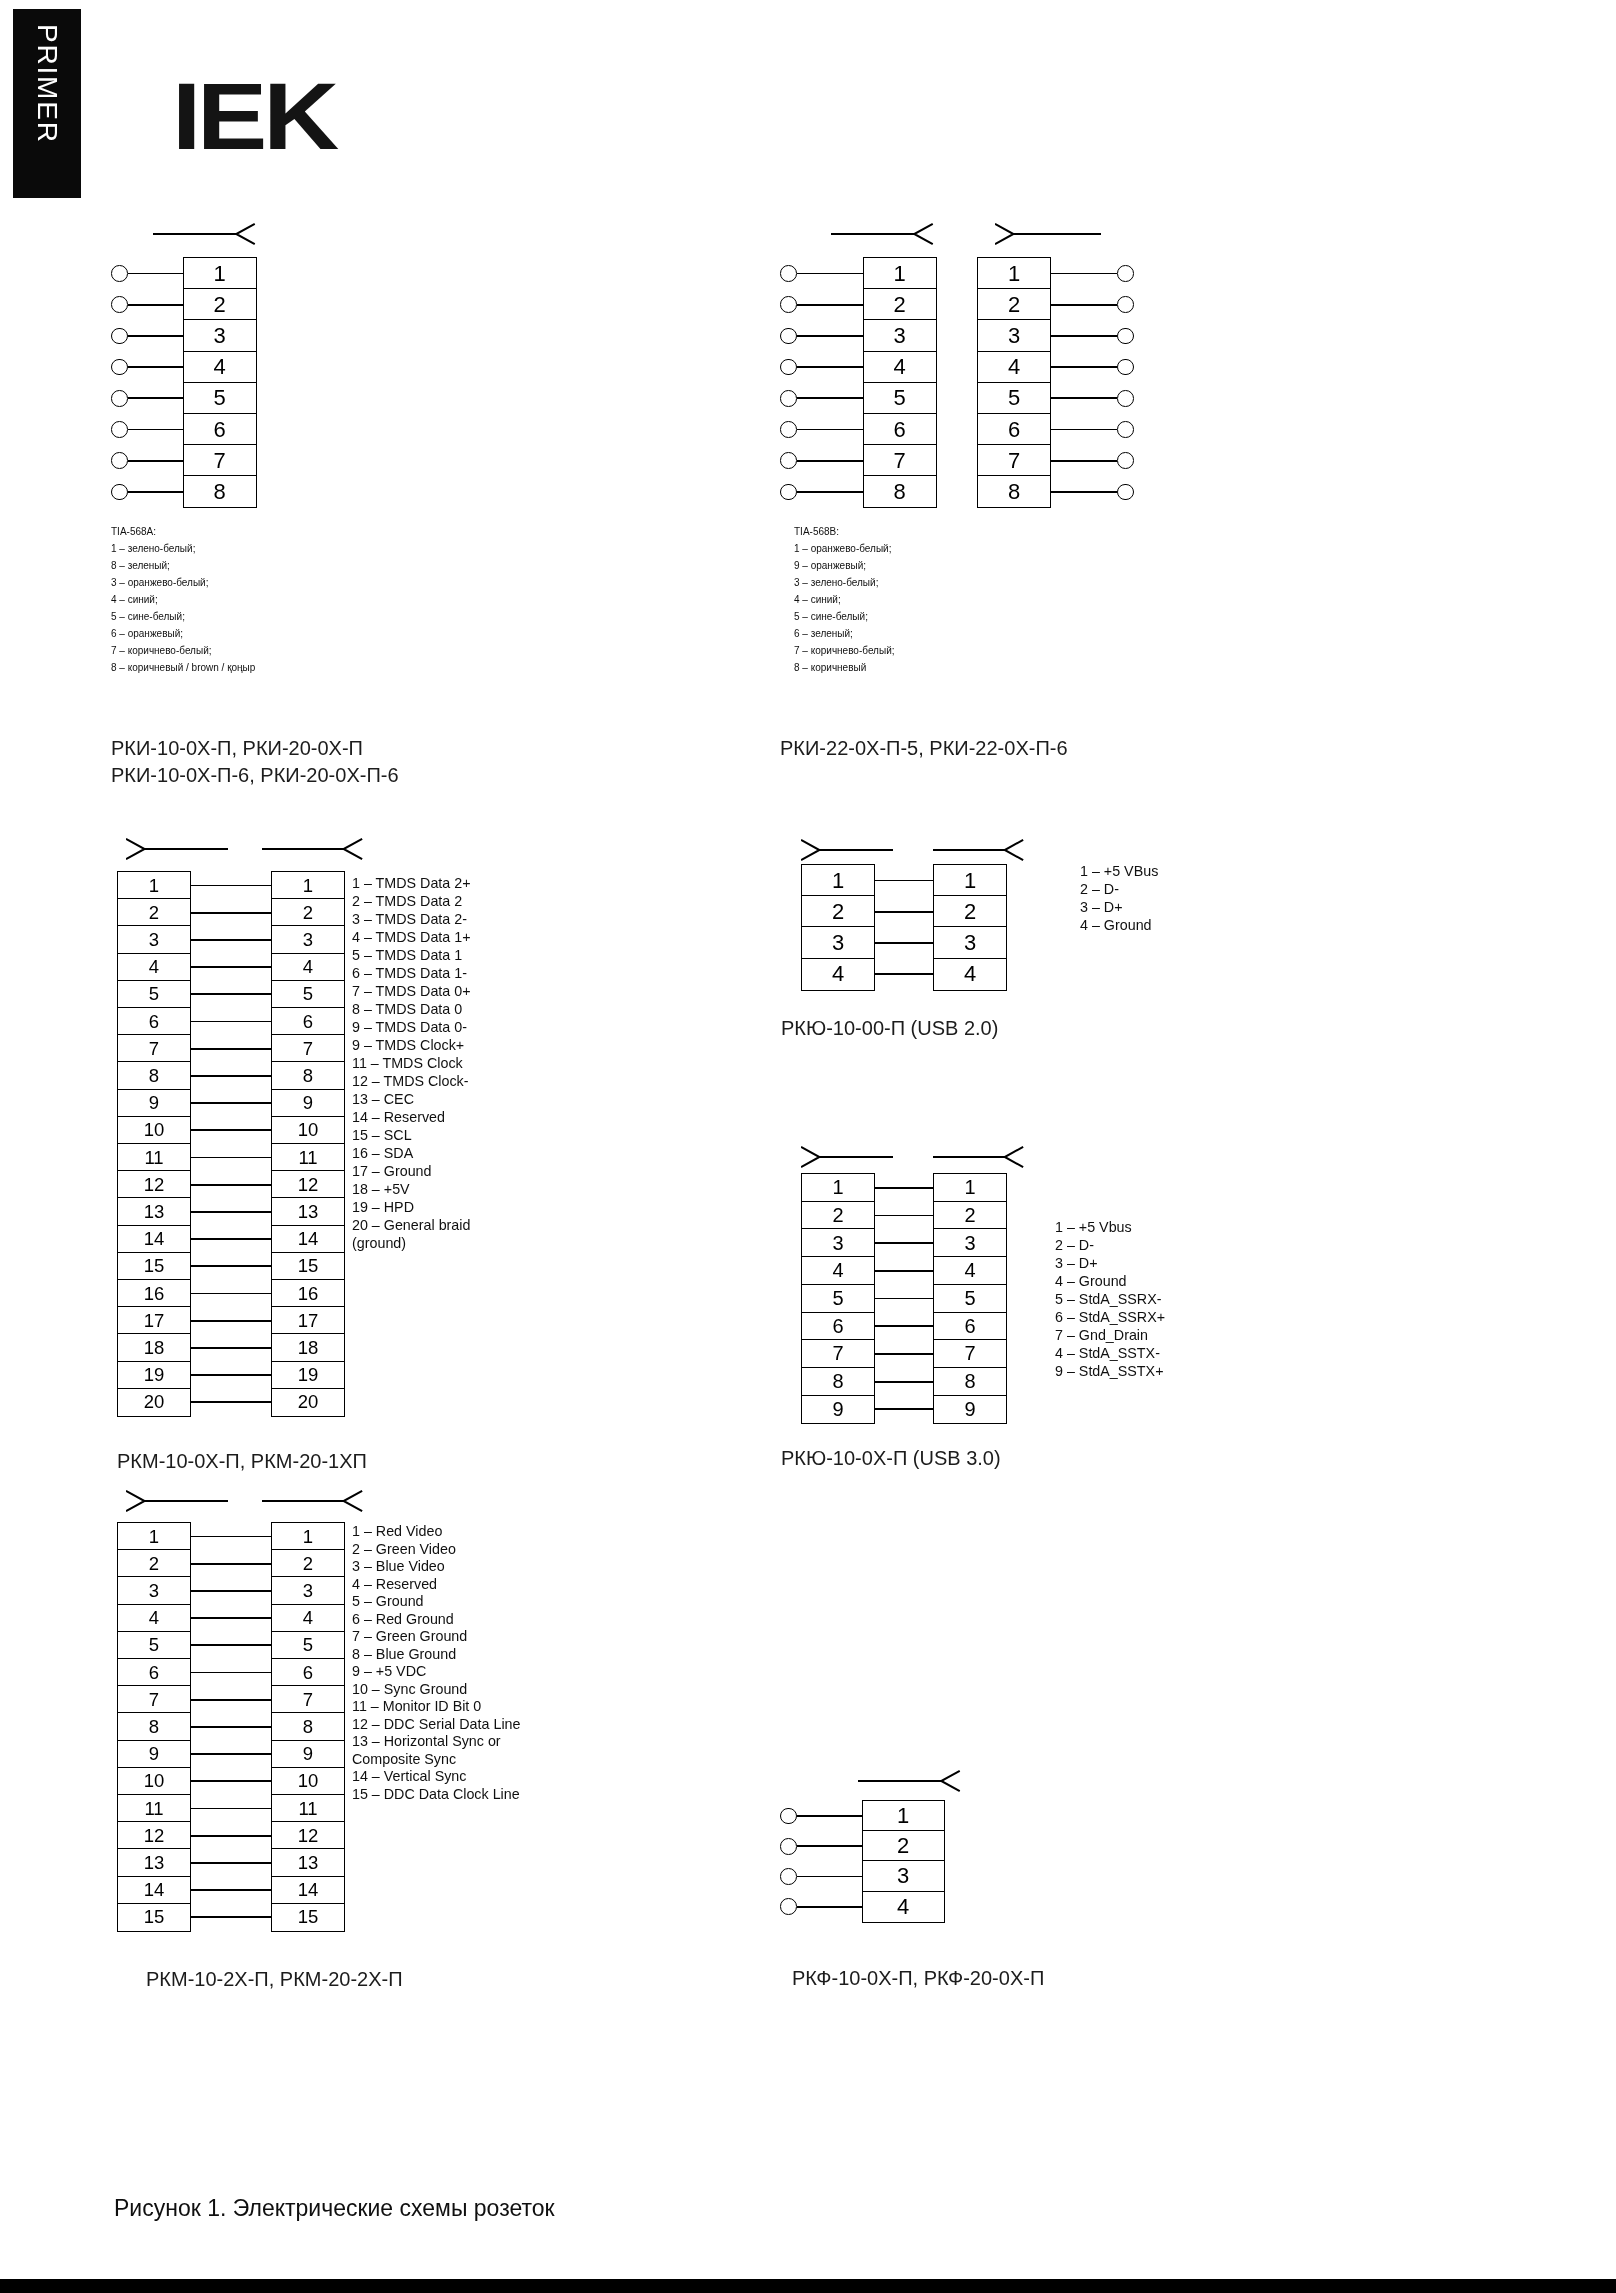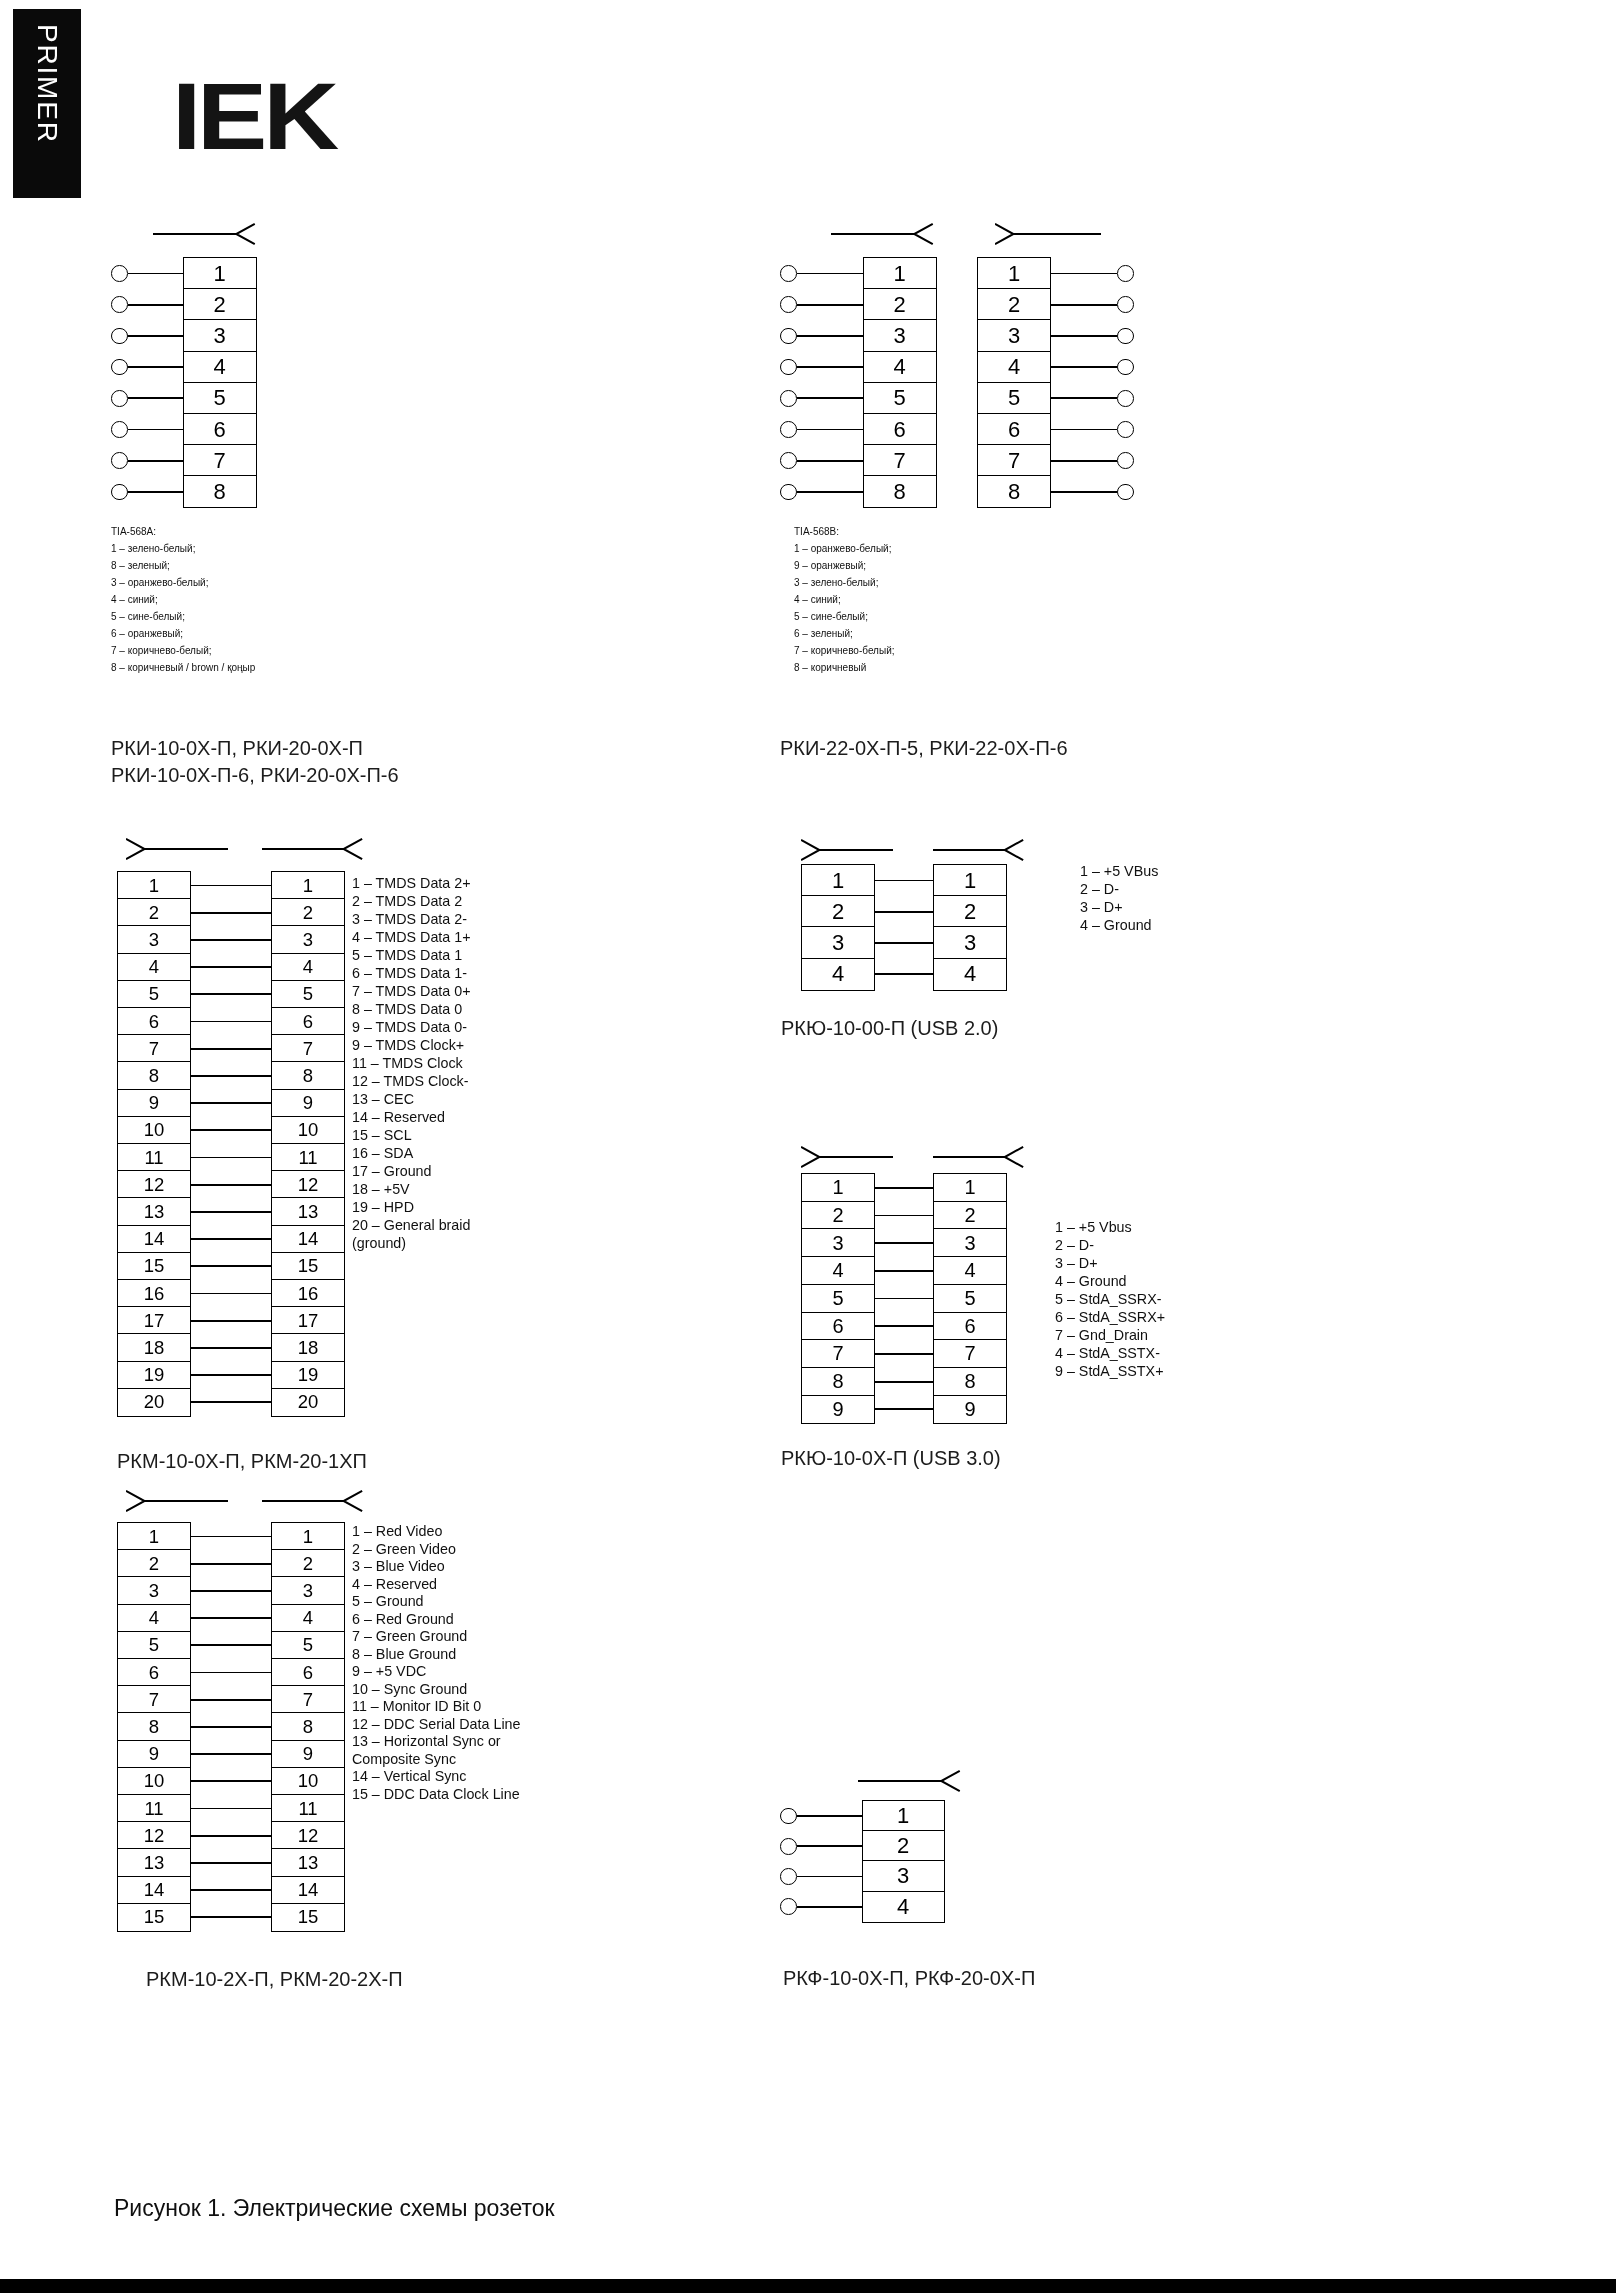--- a/index.html
+++ b/index.html
@@ -96,21 +96,21 @@
   #d6 .legend{left:235px;top:37px;width:171px;line-height:17.5px;}
   #d6 .model-label{left:4px;top:480px;margin-left:25px;}
 
   
   #d7{left:780px;top:1767px;width:295px;height:240px;}
   #d7 .plug{left:78px;top:0;}
   #d7 .pin-rows{left:0;top:33px;}
   #d7 .pin-row{height:32px;}
   #d7 .lead{width:65px;}
   #d7 .cell{width:83px;height:32px;font-size:22px;}
-  #d7 .model-label{left:3px;top:198px;}
+  #d7 .model-label{left:12px;top:198px;}
 
   #caption{position:absolute;left:114px;top:2195px;font-size:23px;color:#0f0f0f;}
   #footer-bar{position:absolute;left:0;top:2279px;width:1617px;height:14.8px;background:#000;}
 </style>
 </head>
 <body>
 
 <div id="page">
 
   <div id="side-tab">

